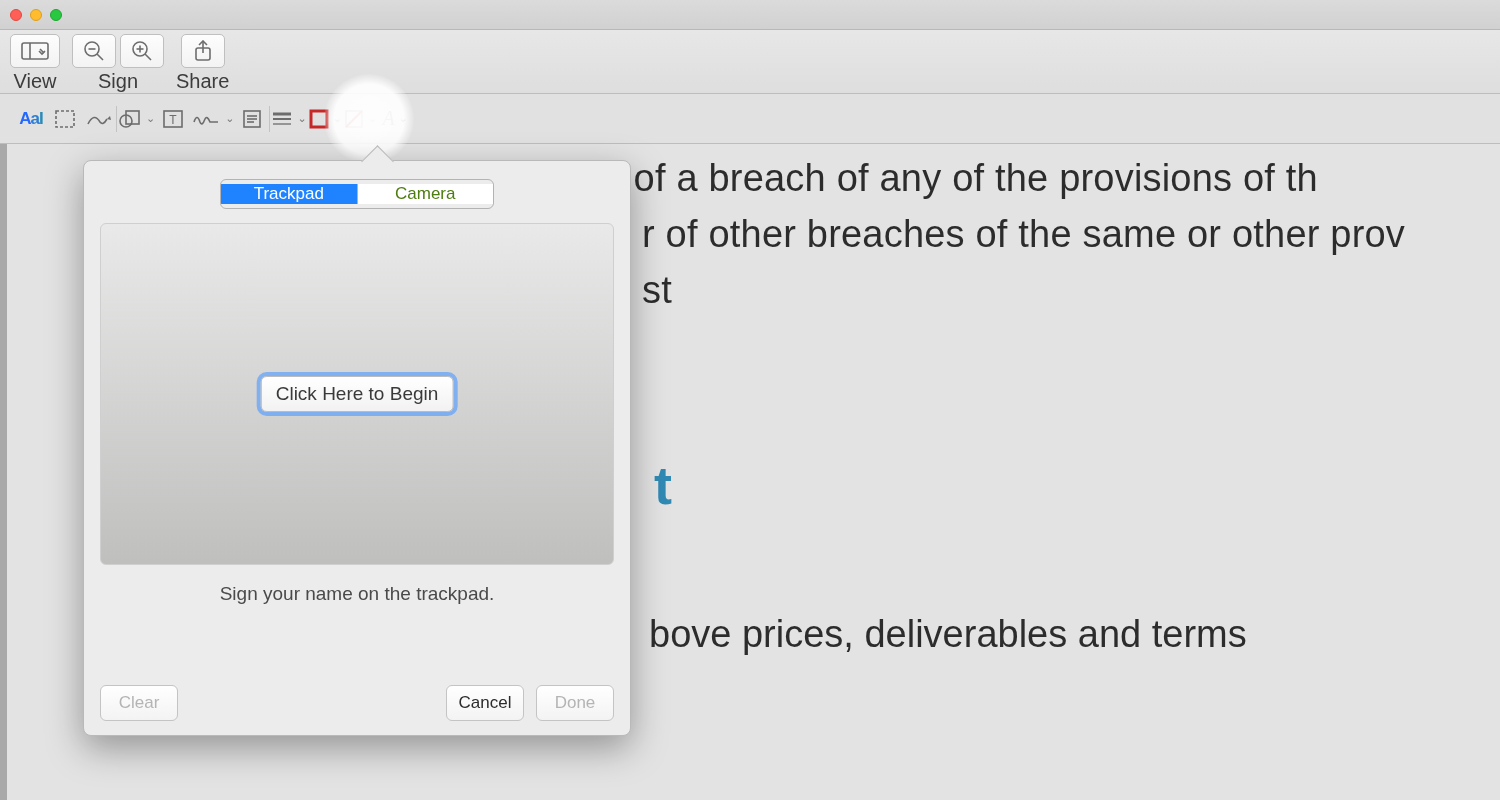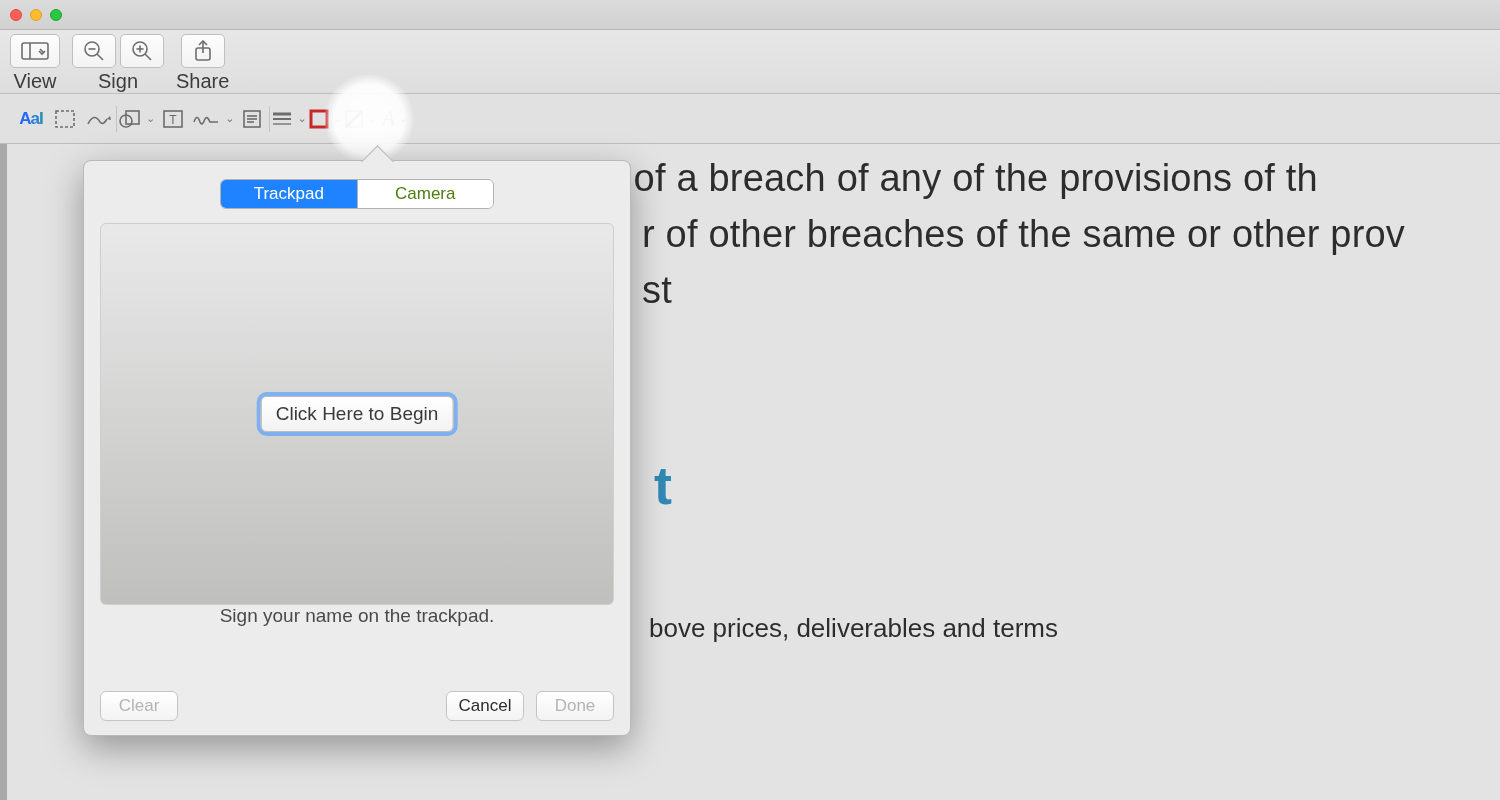--- a/index.html
+++ b/index.html
@@ -34,35 +34,35 @@
 
 
 .aa { font-weight:600; font-size:17px; letter-spacing:-1px;}
 .aa .a1{color:#2368ff;} .aa .a2{color:#2b7fd6;} .aa .a3{color:#2a8bb8;}
 
 
 .doc-area{ position:absolute; left:7px; top:144px; right:0; bottom:0; background:#a9a9a9; overflow:hidden;}
 .doc-page{ position:absolute; left:0; top:0; width:2000px; height:900px; background:#ffffff; opacity:0.86; filter:brightness(0.93);}
 .doc-text{ position:absolute; left:280px; top:6px; font-size:38px; line-height:56px; color:#1a1a1a; white-space:nowrap; letter-spacing:0.2px;}
 .doc-t-blue{ position:absolute; left:647px; top:310px; font-size:54px; font-weight:700; color:#1f8fc4;}
-.doc-line2{ position:absolute; left:642px; top:469px; font-size:26px; color:#1a1a1a; white-space:nowrap;}
+.doc-line2{ position:absolute; left:642px; top:469px; font-size:38px; color:#1a1a1a; white-space:nowrap;}
 
 
 .popover{ position:absolute; left:83px; top:160px; width:548px; height:576px; background:#ececec; border:1px solid #b9b9b9; border-radius:8px; box-shadow:0 12px 36px rgba(0,0,0,0.35); z-index:10;}
 .popover::before{ content:""; position:absolute; top:-11px; left:282px; width:22px; height:22px; background:#ececec; border-left:1px solid #b9b9b9; border-top:1px solid #b9b9b9; transform:rotate(45deg);}
-.seg { display:flex; width:274px; margin:18px auto 14px auto; border:1px solid #b3b3b3; border-radius:6px; overflow:hidden; height:30px;}
+.seg { display:flex; width:274px; margin:18px auto 14px auto; border:1px solid #b3b3b3; border-radius:6px; overflow:hidden; height:30px;align-items:center;}
 .seg-btn{ flex:1; font-size:17px; display:flex; align-items:center; justify-content:center; background:#fff; color:#4d7c0f;}
 .seg-btn.active{ background:#1f83ff; color:#fff;}
 .seg-btn + .seg-btn{ border-left:1px solid #b3b3b3;}
-.canvas{ margin:0 16px; height:382px; border-radius:6px; background:linear-gradient(#e9e9e9,#bfbfbe); position:relative; border:1px solid #cfcfcf;}
+.canvas{ margin:0 16px; height:342px; border-radius:6px; background:linear-gradient(#e9e9e9,#bfbfbe); position:relative; border:1px solid #cfcfcf;}
 .begin-btn{ position:absolute; left:50%; top:50%; transform:translate(-50%,-50%); background:linear-gradient(#ffffff,#f2f2f2); border:1px solid #bcbcbc; border-radius:6px; padding:6px 14px; font-size:19px; color:#3a3a3a; box-shadow:0 0 0 4px rgba(83,157,255,0.65);}
-.instr{ text-align:center; font-size:19px; color:#4a4a4a; }
+.instr{ text-align:center; font-size:19px; color:#4a4a4a; margin-top:18px;}
 .pop-actions{ position:absolute; bottom:14px; left:16px; right:16px; display:flex; align-items:center;}
 .pop-actions .spacer{flex:1;}
-.pbtn{ background:linear-gradient(#ffffff,#f3f3f3); border:1px solid #c4c4c4; border-radius:6px; height:30px; min-width:78px; font-size:17px; color:#2c2c2c; display:flex; align-items:center; justify-content:center;}
+.pbtn{ background:linear-gradient(#ffffff,#f3f3f3); border:1px solid #c4c4c4; border-radius:6px; height:36px; min-width:78px; font-size:17px; color:#2c2c2c; display:flex; align-items:center; justify-content:center;}
 .pbtn.disabled{ color:#b4b4b4;}
 .pbtn + .pbtn{ margin-left:12px;}
 
 
 svg{display:block;}
 .stroke6{stroke:#6d6d6d; stroke-width:1.6; fill:none;}
 </style>
 </head>
 <body>
 

